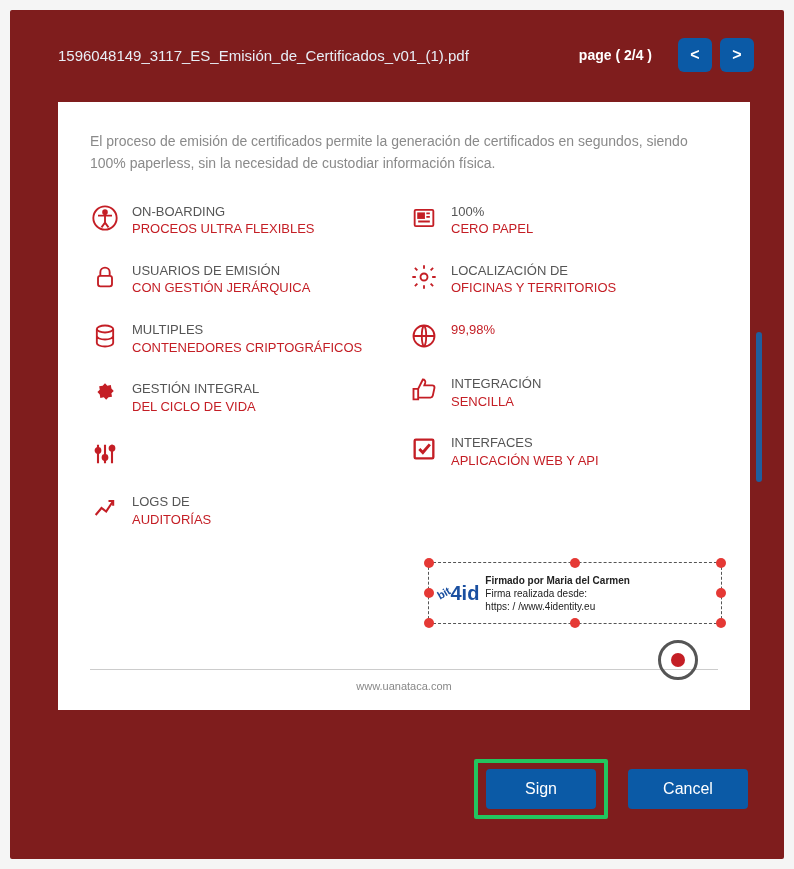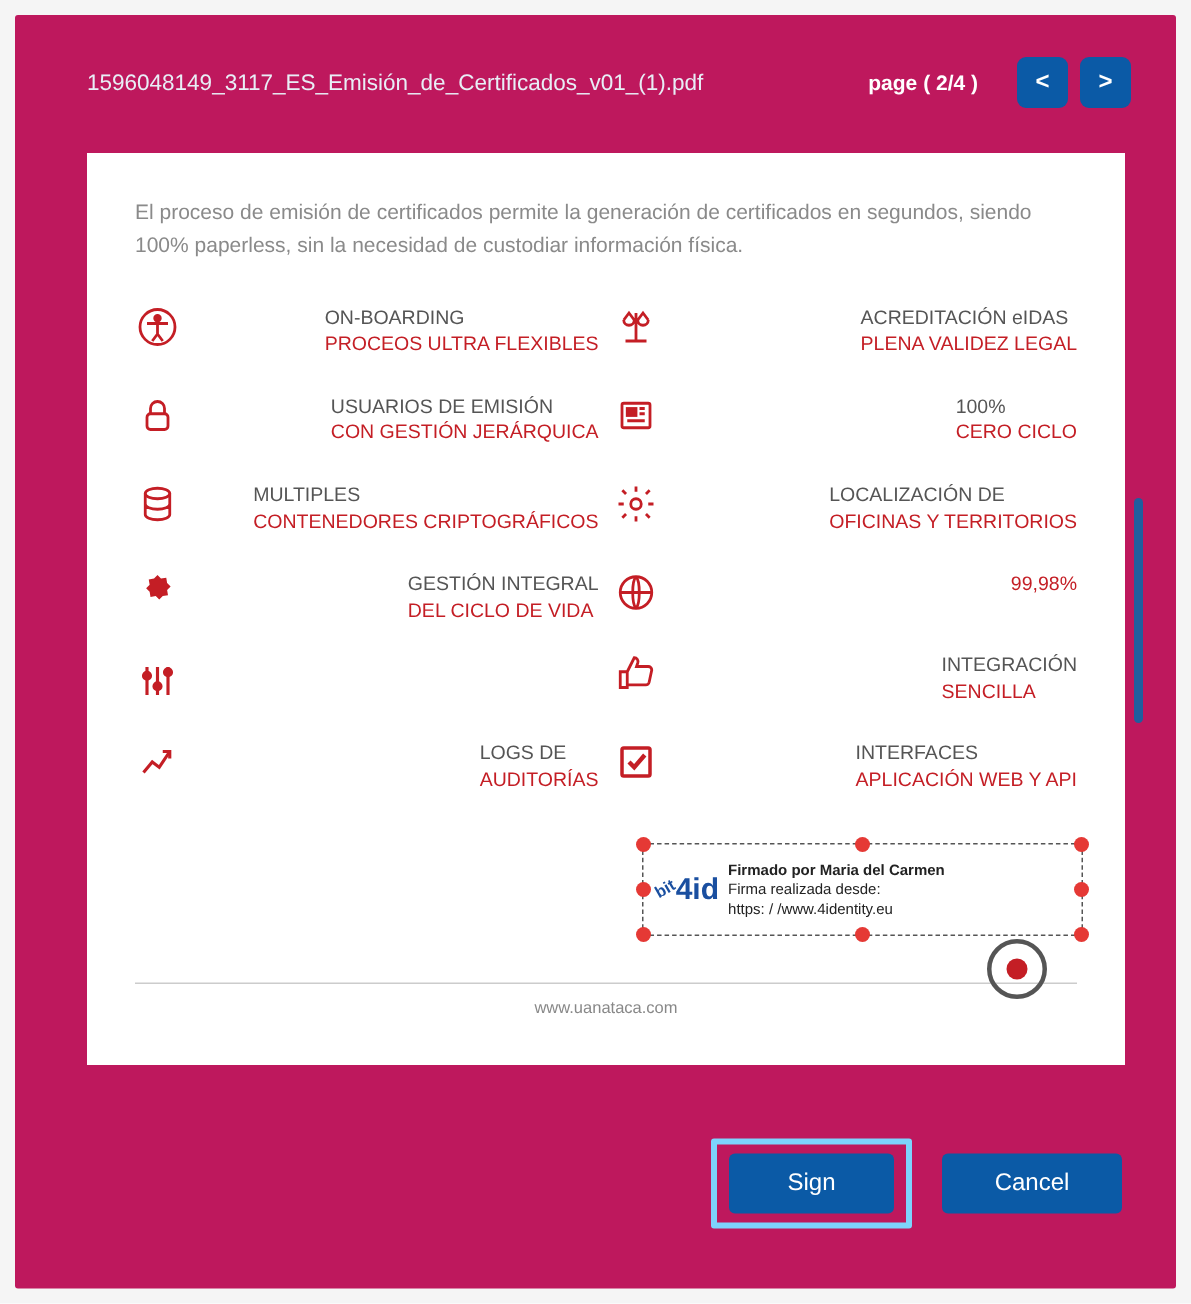--- a/index.html
+++ b/index.html
@@ -9,21 +9,21 @@
     width: 794px;
     height: 869px;
     overflow: hidden;
   }
   .modal {
     position: absolute;
     top: 10px;
     left: 10px;
     width: 774px;
     height: 849px;
-    background: #be185d;
+    background: #7f1d1d;
     border-radius: 2px;
   }
   .header {
     display: flex;
     align-items: center;
     padding: 28px 30px 10px 48px;
     color: #fff;
   }
   .filename {
     font-size: 15px;
@@ -72,22 +72,22 @@
     margin-bottom: 28px;
   }
   .columns {
     display: flex;
     gap: 10px;
   }
   .col { flex: 1; }
   .feature {
     display: flex;
     align-items: flex-start;
+    gap: 12px;
     margin-bottom: 24px;
-    justify-content: space-between;
   }
   .ficon {
     width: 30px;
     height: 30px;
     flex-shrink: 0;
     display: flex;
     align-items: center;
     justify-content: center;
     color: #c41e25;
   }
@@ -117,21 +117,21 @@
     background: #e53935;
     border-radius: 50%;
   }
   .footer-line {
     border-top: 1px solid #ccc;
     text-align: center;
     padding-top: 10px;
     font-size: 11px;
     color: #888;
     position: absolute;
-    bottom: 32px;
+    bottom: 18px;
     left: 32px;
     right: 32px;
   }
   .brand-circle {
     position: absolute;
     right: 20px;
     bottom: 12px;
     width: 40px; height: 40px;
     border: 3px solid #555;
     border-radius: 50%;
@@ -162,21 +162,21 @@
     background: #0b5aa6;
     color: #fff;
     border: none;
     border-radius: 4px;
     font-size: 16px;
     padding: 11px 28px;
     cursor: pointer;
     min-width: 120px;
   }
   .sign-wrap {
-    border: 4px solid #7dd3fc;
+    border: 4px solid #22c55e;
     padding: 6px 8px;
     border-radius: 2px;
   }
   .sign-wrap .btn { min-width: 110px; padding: 11px 32px;}
 </style>
 </head>
 <body>
 
 <div class="modal">
 
@@ -263,39 +263,28 @@
                 <span class="ftitle">LOGS DE</span>
                 <span class="fsub">AUDITORÍAS</span>
               </div>
           </div>
         </div>
 
         <div class="col">
           <div class="feature">
             <span class="ficon">
                 <svg viewBox="0 0 24 24" fill="none" stroke="currentColor" stroke-width="1.6">
-                  <path d="M12 4v16M6 20h12M5 8l3-4 3 4M5 8a3 3 0 006 0M13 8l3-4 3 4M13 8a3 3 0 006 0"></path>
-                </svg>
-              </span>
-            <div class="ftext">
-                <span class="ftitle">ACREDITACIÓN eIDAS</span>
-                <span class="fsub">PLENA VALIDEZ LEGAL</span>
-              </div>
-          </div>
-          <div class="feature">
-            <span class="ficon">
-                <svg viewBox="0 0 24 24" fill="none" stroke="currentColor" stroke-width="1.6">
                   <rect x="4" y="5" width="16" height="14" rx="1"></rect>
                   <rect x="7" y="8" width="5" height="4" fill="currentColor"></rect>
                   <path d="M14 8h3M14 11h3M7 15h10"></path>
                 </svg>
               </span>
             <div class="ftext">
                 <span class="ftitle">100%</span>
-                <span class="fsub">CERO CICLO</span>
+                <span class="fsub">CERO PAPEL</span>
               </div>
           </div>
           <div class="feature">
             <span class="ficon">
                 <svg viewBox="0 0 24 24" fill="none" stroke="currentColor" stroke-width="1.6">
                   <circle cx="12" cy="12" r="3"></circle>
                   <path d="M12 2v3M12 19v3M4.2 4.2l2.1 2.1M17.7 17.7l2.1 2.1M2 12h3M19 12h3M4.2 19.8l2.1-2.1M17.7 6.3l2.1-2.1"></path>
                 </svg>
               </span>
             <div class="ftext">

